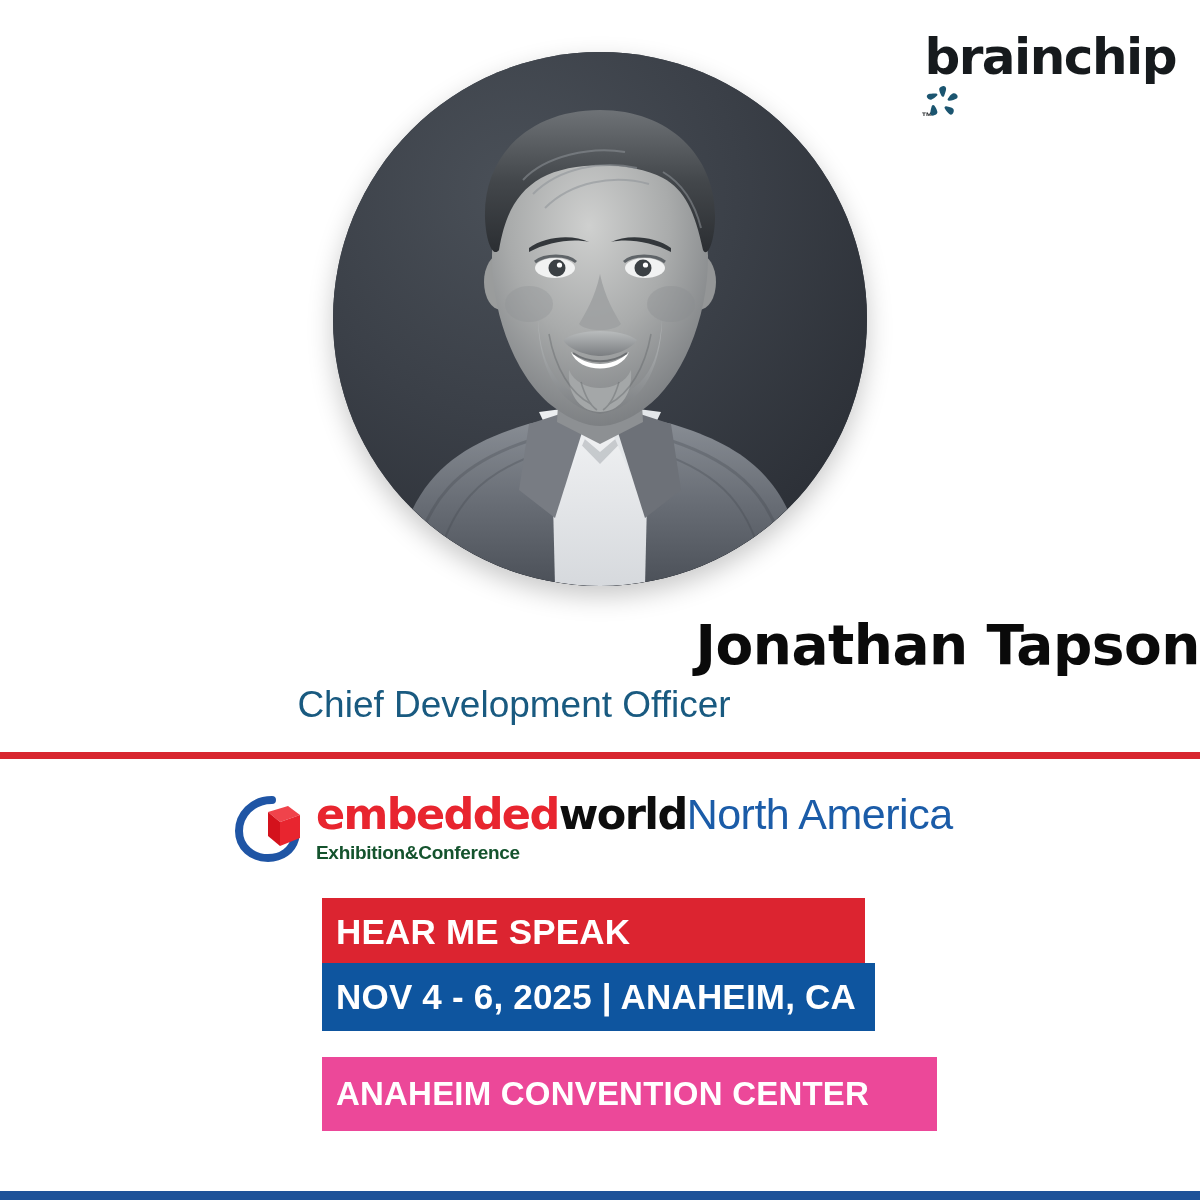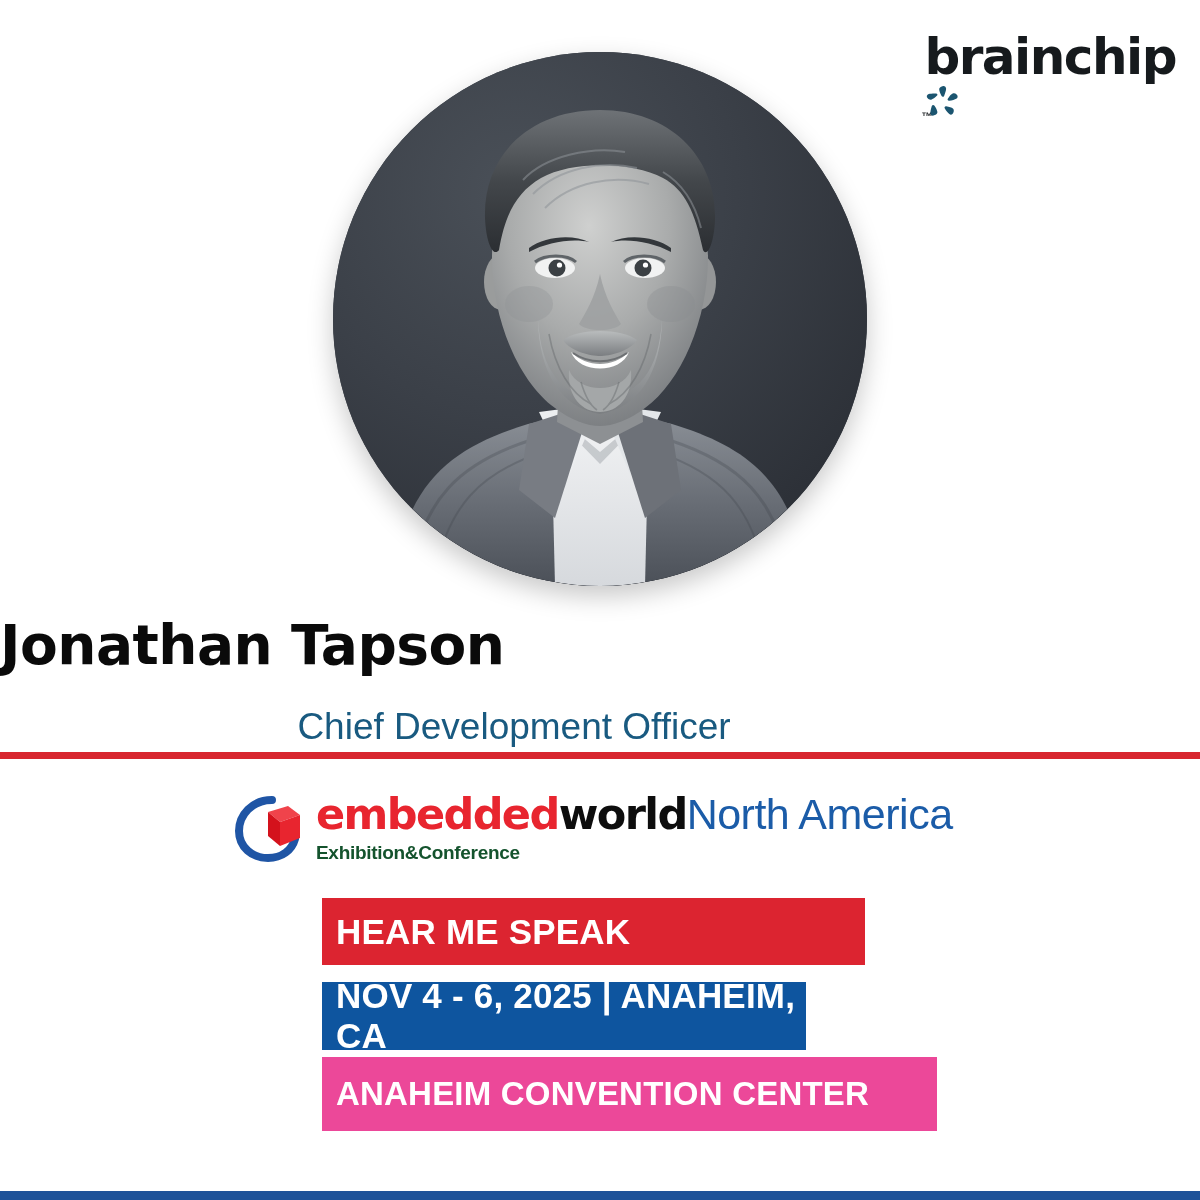--- a/index.html
+++ b/index.html
@@ -85,32 +85,32 @@
     height: 100%;
     display: block;
   }
 
   
   .speaker-name {
     position: absolute;
     left: 0;
     top: 618px;
     width: 1200px;
-    text-align: left;
+    text-align: right;
     font-family: "DejaVu Sans", sans-serif;
     font-size: 55px;
     font-weight: 700;
     letter-spacing: -0.5px;
     color: #0a0a0a;
     line-height: 1;
   }
   .speaker-title {
     position: absolute;
     left: 0;
-    top: 708px;
+    top: 686px;
     width: 1028px;
     text-align: center;
     font-family: "Liberation Sans", sans-serif;
     font-size: 37px;
     font-weight: 400;
     color: #195a80;
     line-height: 1;
   }
 
   
@@ -202,22 +202,22 @@
     box-sizing: border-box;
   }
   .bar-hear {
     top: 139px;
     width: 543px;
     height: 67px;
     background: #dc2430;
     font-size: 35px;
   }
   .bar-date {
-    top: 223px;
-    width: 484px;
+    top: 204px;
+    width: 553px;
     height: 68px;
     background: #0e559f;
     font-size: 35px;
   }
   .bar-venue {
     top: 298px;
     width: 615px;
     height: 74px;
     background: #ec4899;
     font-size: 33px;

